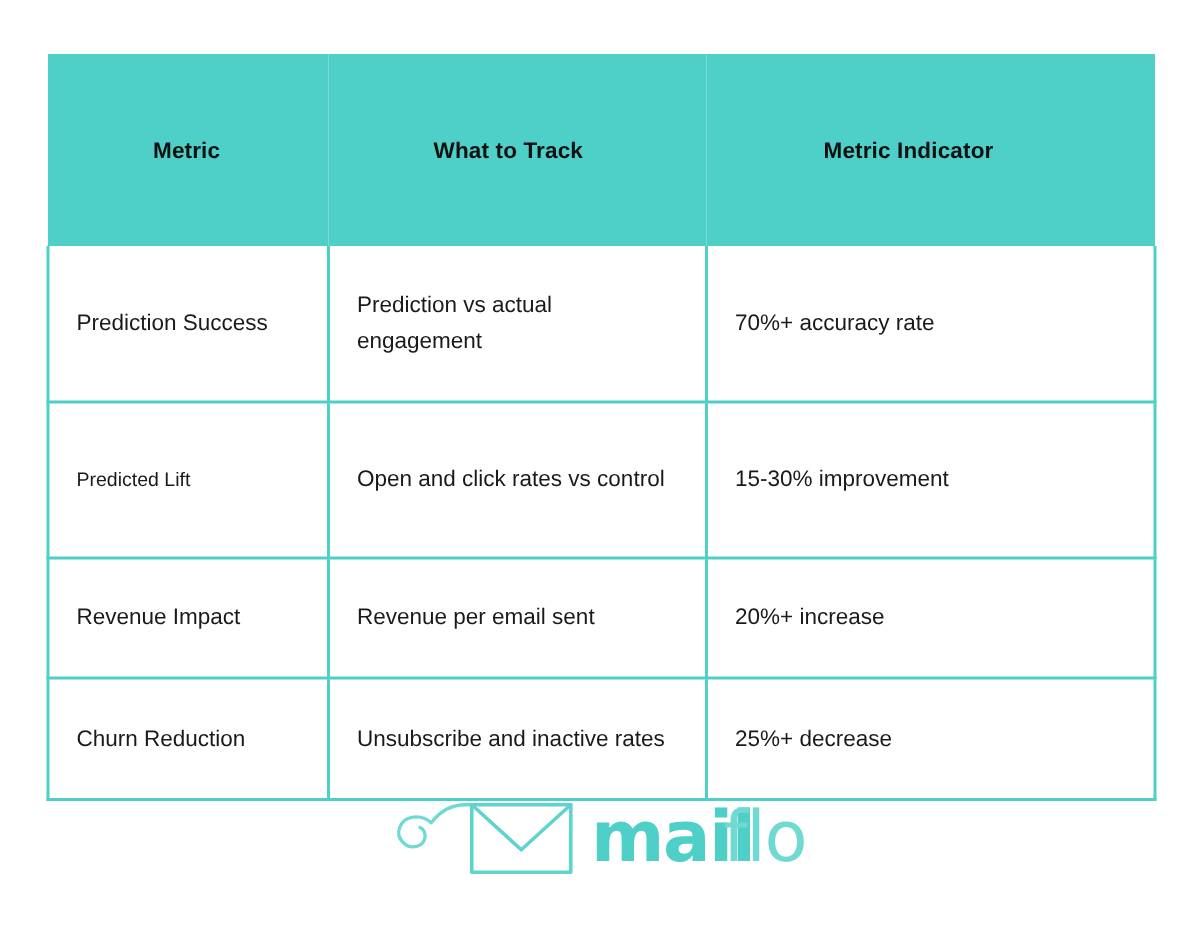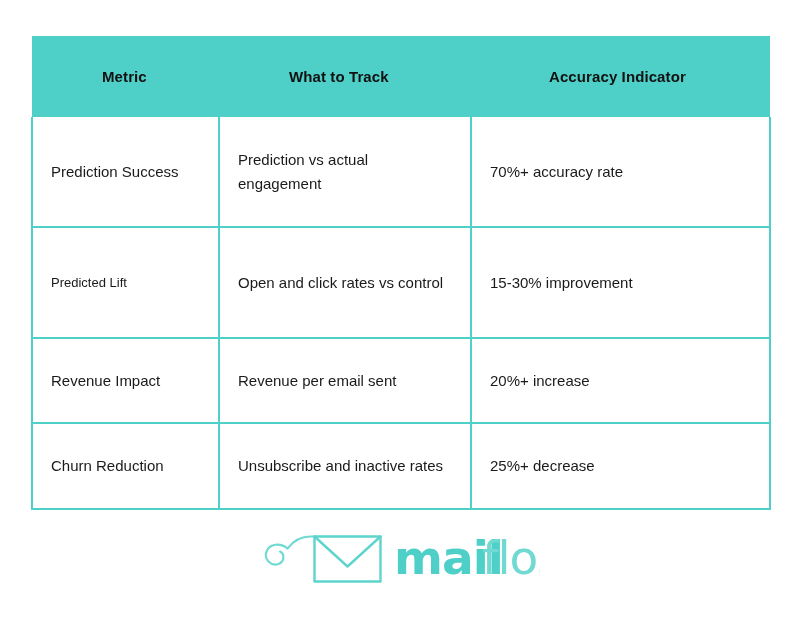--- a/index.html
+++ b/index.html
@@ -26,21 +26,21 @@
     box-sizing: border-box;
     border-collapse: collapse;
     table-layout: fixed;
   }
   #metrics-table col.c1 { width: 187px; }
   #metrics-table col.c2 { width: 252px; }
   #metrics-table col.c3 { width: 299px; }
 
   
   #metrics-table thead tr {
-    height: 81px;
+    height: 128px;
     padding-left: 10px;
   }
   #metrics-table thead th {
     background: #4ecfc7;
     color: #111111;
     font-weight: bold;
     font-size: 15px;
     text-align: left;
     vertical-align: middle;
     padding: 0 0 0 70px;
@@ -107,21 +107,21 @@
 <table id="metrics-table">
   <colgroup>
     <col class="c1">
       <col class="c2">
       <col class="c3">
   </colgroup>
   <thead>
     <tr>
       <th class="h1">Metric</th>
       <th class="h2">What to Track</th>
-      <th class="h3">Accuracy Indicator</th>
+      <th class="h3">Metric Indicator</th>
     </tr>
   </thead>
   <tbody>
     <tr class="r1">
       <td class="first-col">Prediction Success</td>
       <td>Prediction vs actual engagement</td>
       <td>70%+ accuracy rate</td>
     </tr>
     <tr class="r2">
       <td class="first-col small-label">Predicted Lift</td>

